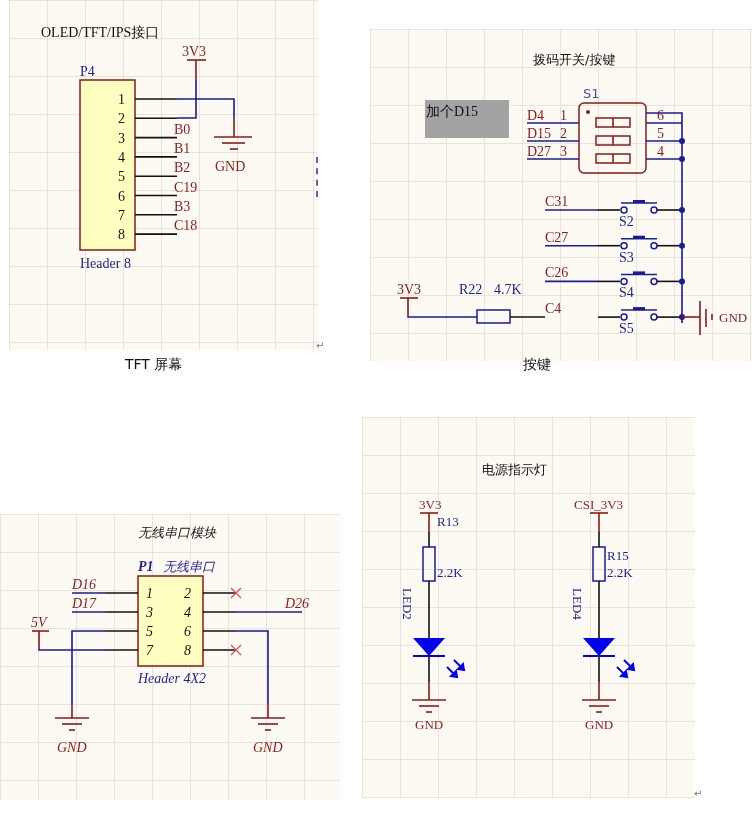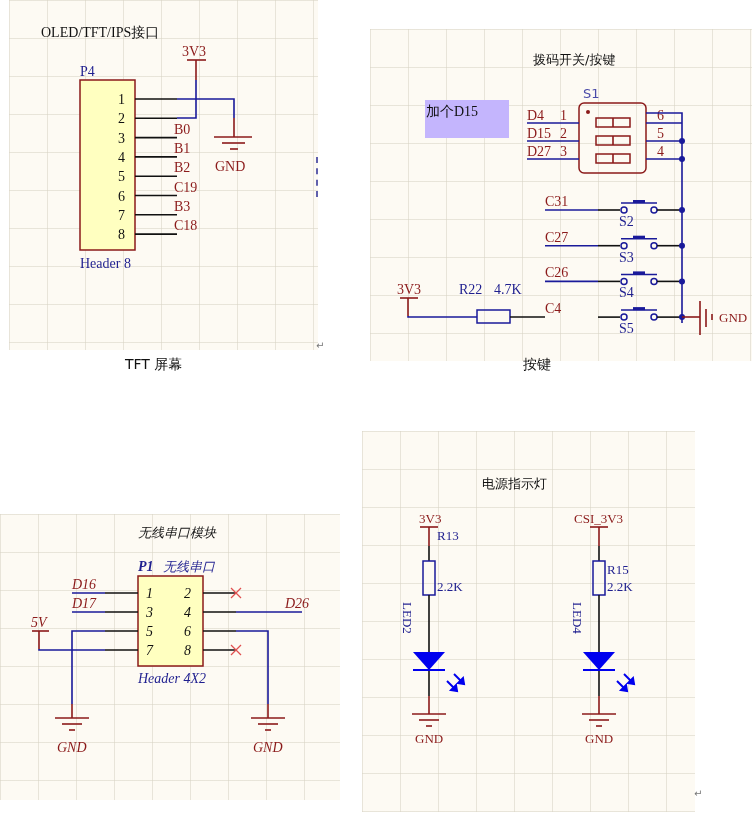--- a/index.html
+++ b/index.html
@@ -15,21 +15,21 @@
   .para { position:absolute; font-family:"DejaVu Sans", sans-serif; font-size:10px; color:#777; }
   text { font-family:"Liberation Serif", serif; }
   .t-red { fill:#8b1a1a; font-size:14px; }
   .t-blue { fill:#1f1f8f; font-size:14px; }
   .t-black { fill:#111; font-size:14px; }
   .t-cjk { fill:#111; font-size:13px; font-family:"DejaVu Sans", sans-serif; }
   .t-sans-blue { fill:#4a4aa8; font-size:13px; font-family:"DejaVu Sans", sans-serif; }
   .w-blue { stroke:#1a1a9a; stroke-width:1.6; fill:none; }
   .w-black { stroke:#111; stroke-width:1.6; fill:none; }
   .w-red { stroke:#8b1a1a; stroke-width:1.6; fill:none; }
-  .annot-box { position:absolute; background:#c4b5fd; }
+  .annot-box { position:absolute; background:#a3a3a3; }
 </style>
 </head>
 <body>
 
 <div class="panel" style="left:9px;top:0;width:309px;height:350px;text-align:center;">
   <svg width="309" height="350">
     <text x="32" y="37" class="t-black" style="font-size:14px">OLED/TFT/IPS接口</text>
 
     <text x="173" y="56" class="t-red">3V3</text>
     <line x1="178" y1="60" x2="197" y2="60" class="w-red"></line>
@@ -228,21 +228,21 @@
 
     <polyline points="236,117 268,117 268,190" class="w-blue"></polyline>
     <line x1="268" y1="190" x2="268" y2="204" class="w-red"></line>
     <line x1="251" y1="204" x2="285" y2="204" class="w-red"></line>
     <line x1="258" y1="210" x2="278" y2="210" class="w-red"></line>
     <line x1="265" y1="216" x2="271" y2="216" class="w-red"></line>
     <text x="253" y="238" class="t-red">GND</text>
   </svg>
 </div>
 
-<div class="panel" style="left:362px;top:431px;width:333px;height:381px;">
+<div class="panel" style="left:362px;top:417px;width:333px;height:381px;">
   <svg width="333" height="381">
     <text x="120" y="57" class="t-cjk">电源指示灯</text>
     <g id="led-left" transform="translate(67,0)">
       <text x="-10" y="92" class="t-red" style="font-size:13px">3V3</text>
       <line x1="-9" y1="96" x2="9" y2="96" class="w-red"></line>
       <line x1="0" y1="96" x2="0" y2="115" class="w-red"></line>
       <line x1="0" y1="115" x2="0" y2="130" class="w-black"></line>
       <text x="8" y="109" class="t-blue" style="font-size:13px">R13</text>
       <rect x="-6" y="130" width="12" height="34" fill="none" stroke="#1a1a9a" stroke-width="1.5"></rect>
       <text x="8" y="160" class="t-blue" style="font-size:13px">2.2K</text>

